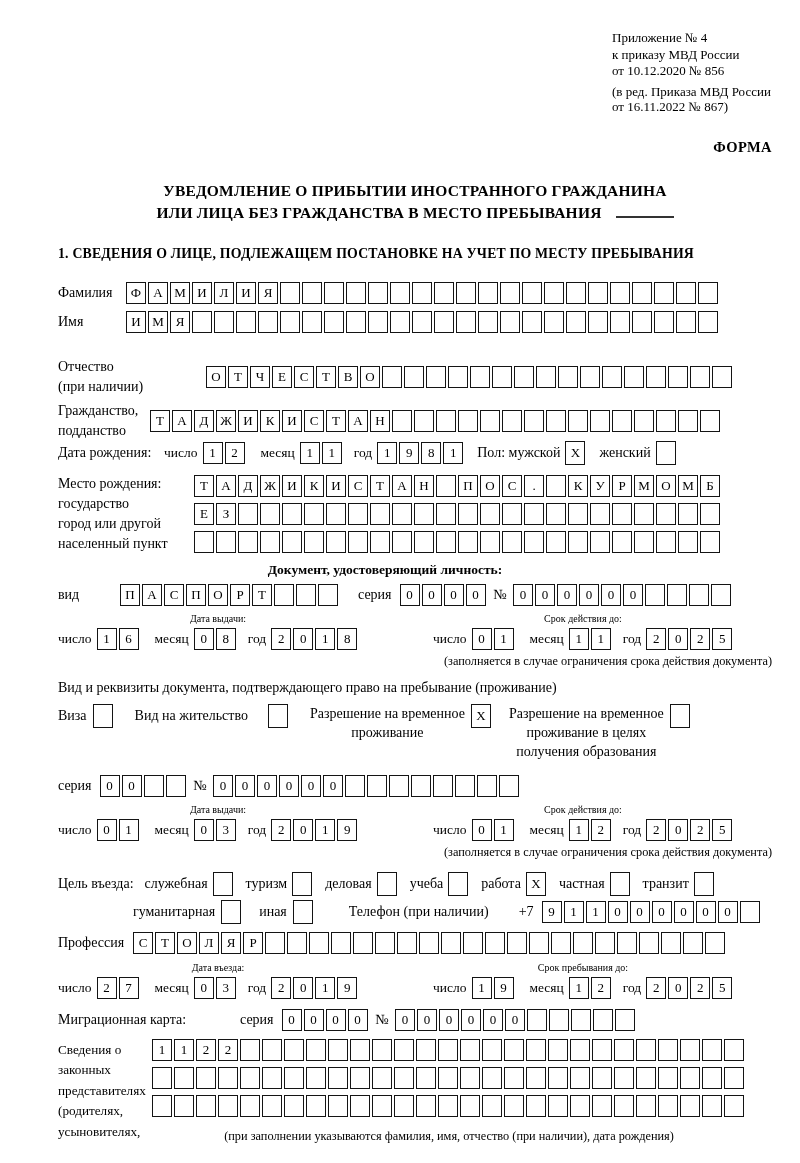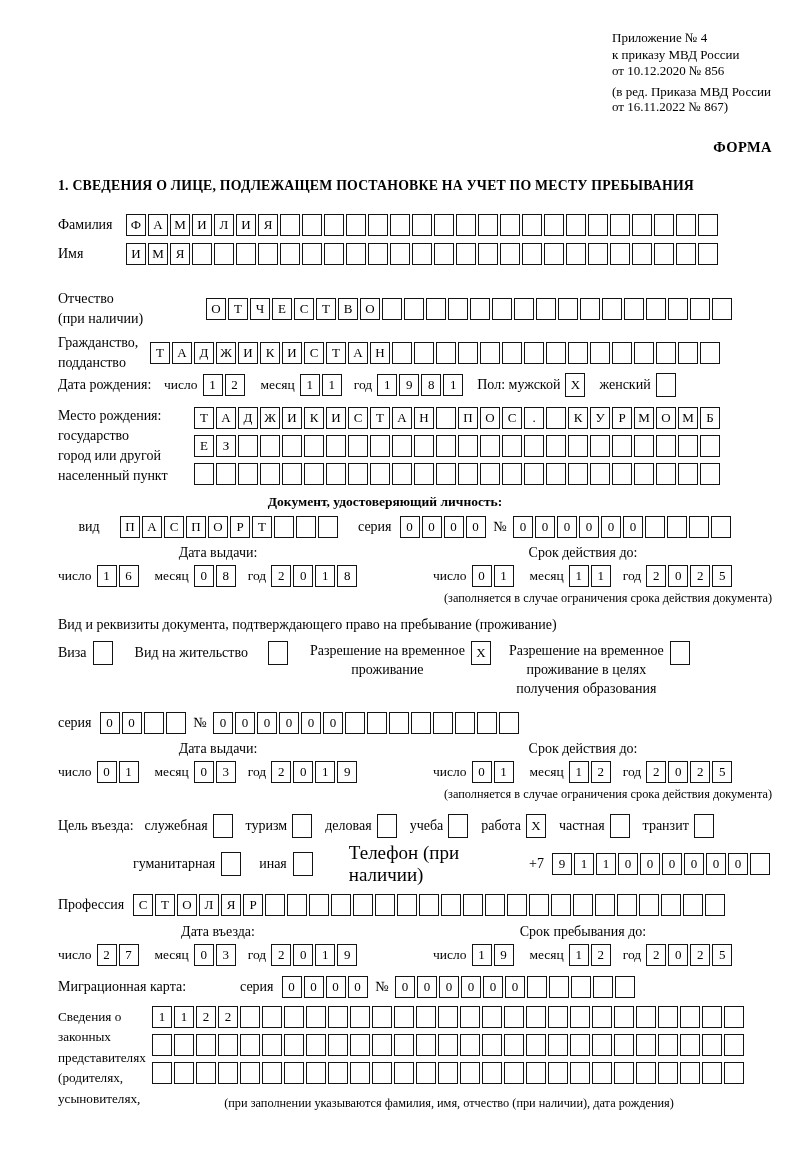--- a/index.html
+++ b/index.html
@@ -33,34 +33,34 @@
   .w68{width:68px;} .w148{width:148px;} .w92{width:92px;} .w110{width:110px;} .w75{width:75px;} .w94{width:94px;}
 
   .center-b{font-weight:bold;font-size:13.5px;text-align:center;margin:8px 60px 6px 0;}
 
   .daterow{display:flex;align-items:center;}
   .dl{font-size:13.5px;margin-right:5px;}
   .g1{margin-left:14px;} .g2{margin-left:10px;}
   .two-col{display:flex;margin-top:4px;}
   .dcol-l{flex:0 0 375px;}
   .dcol-r{flex:1;}
-  .dtitle{font-size:14px;text-align:center;width:320px;margin-bottom:4px;}
+  .dtitle{font-size:10px;text-align:center;width:320px;margin-bottom:4px;}
   .dtitle.r{width:300px;}
   .note{font-size:12.3px;text-align:right;margin-top:4px;}
 
   .pline{font-size:14px;line-height:21px;margin-top:8px;}
   .opt-row{display:flex;align-items:flex-start;margin-top:6px;margin-bottom:10px;}
   .olbl{font-size:14px;line-height:24px;margin-right:6px;}
   .ocol{font-size:14px;line-height:19px;text-align:center;margin-right:6px;}
   .ml20{margin-left:20px;} .ml16{margin-left:16px;}
 
   .popt{display:flex;align-items:center;margin-left:11px;}
   .popt .olbl{line-height:22px;margin-right:5px;}
   .prow2{display:flex;align-items:center;margin-left:75px;margin-bottom:8px;}
-  .phlbl{font-size:19px;margin-left:34px;}
+  .phlbl{font-size:14px;margin-left:34px;}
   .pfx{font-size:14px;margin-left:30px;margin-right:8px;}
 
   .mig-lbl{font-size:14px;width:182px;}
   .slbl{font-size:14px;margin-right:8px;}
   .nlbl{font-size:14px;margin:0 6px;}
 
   .repnote{font-size:12.3px;text-align:center;margin-top:12px;}
   .smalllbl div{font-size:13.2px;line-height:20.5px;}
 </style>
 </head>
@@ -72,20 +72,24 @@
     <div>Приложение № 4</div>
     <div>к приказу МВД России</div>
     <div>от 10.12.2020 № 856</div>
   </div>
   <div class="hdr2">
     <div>(в ред. Приказа МВД России</div>
     <div>от 16.11.2022 № 867)</div>
   </div>
   <div class="forma">ФОРМА</div>
 
+  <div class="title">
+    <div>УВЕДОМЛЕНИЕ О ПРИБЫТИИ ИНОСТРАННОГО ГРАЖДАНИНА</div>
+    <div><span>ИЛИ ЛИЦА БЕЗ ГРАЖДАНСТВА В МЕСТО ПРЕБЫВАНИЯ</span><span class="uline"></span></div>
+  </div>
 
   <div class="sect">1. СВЕДЕНИЯ О ЛИЦЕ, ПОДЛЕЖАЩЕМ ПОСТАНОВКЕ НА УЧЕТ ПО МЕСТУ ПРЕБЫВАНИЯ</div>
 
   <div class="rows">
 
     <div class="row">
       <span class="lbl w68">Фамилия</span>
       <span class="cells">
           <span class="cell">Ф</span>
           <span class="cell">А</span>
@@ -332,21 +336,21 @@
             <span class="cell"></span>
             <span class="cell"></span>
             <span class="cell"></span>
           </span>
       </span>
     </div>
 
     <div class="center-b">Документ, удостоверяющий личность:</div>
 
     <div class="row" style="align-items:center;">
-      <span class="lbl" style="width:62px;text-align:center;">вид</span>
+      <span class="lbl" style="width:62px;">вид</span>
       <span class="cells">
           <span class="cell">П</span>
           <span class="cell">А</span>
           <span class="cell">С</span>
           <span class="cell">П</span>
           <span class="cell">О</span>
           <span class="cell">Р</span>
           <span class="cell">Т</span>
           <span class="cell"></span>
           <span class="cell"></span>

